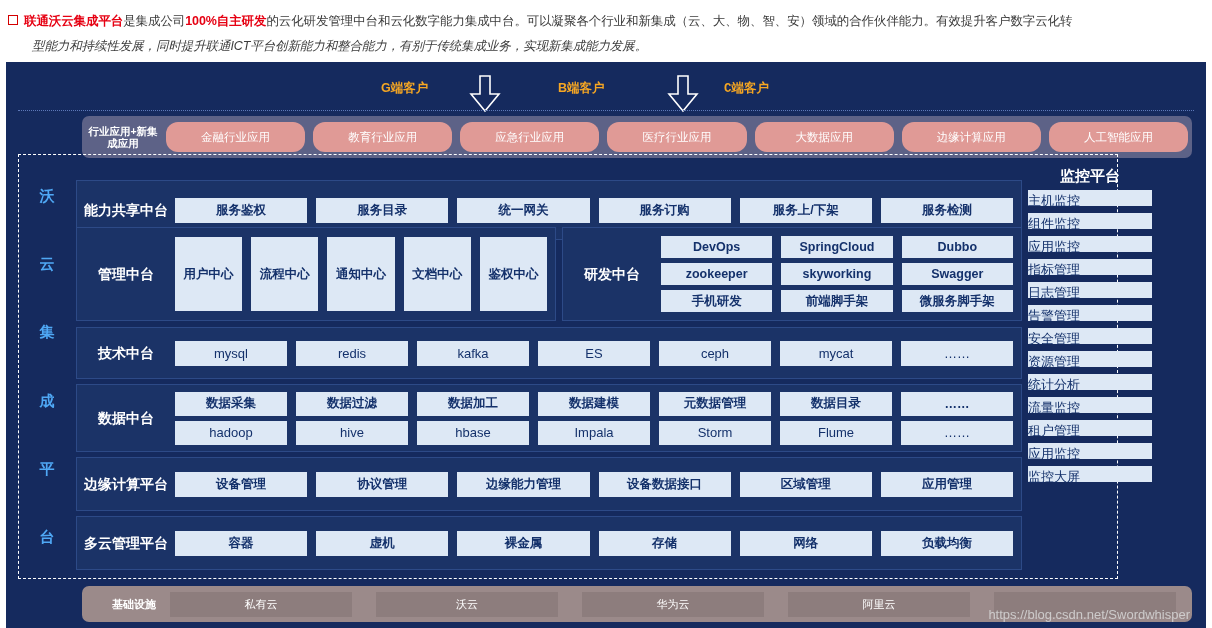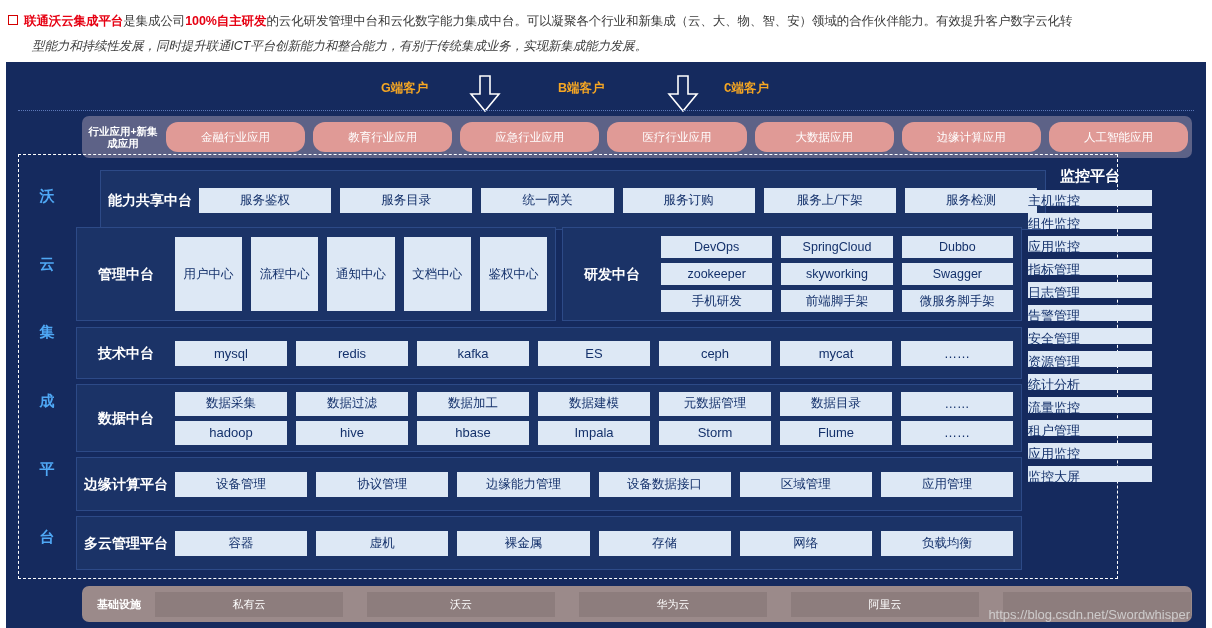--- a/index.html
+++ b/index.html
@@ -171,21 +171,21 @@
   .prow-body {
     flex: 1;
     display: flex;
     gap: 9px;
     padding-right: 8px;
   }
   .chip {
     flex: 1;
     background: #dde8f5;
     color: #14316b;
-    font-weight: normal;
+    font-weight: bold;
     font-size: 12.5px;
     display: flex;
     align-items: center;
     justify-content: center;
     height: 25px;
     white-space: nowrap;
   }
   .chip.tall {
     height: 74px;
     flex-direction: column;
@@ -257,21 +257,21 @@
 
   
   .infra {
     position: absolute;
     left: 76px; top: 524px;
     width: 1110px; height: 36px;
     background: #9b8a8a;
     border-radius: 7px;
     display: flex;
     align-items: center;
-    padding: 0 1px;
+    padding: 0 16px;
     box-sizing: border-box;
   }
   .infra-label {
     width: 72px;
     flex: none;
     color: #ffffff;
     font-size: 11px;
     font-weight: bold;
     text-align: center;
   }
@@ -351,21 +351,21 @@
       <span>沃</span>
       <span>云</span>
       <span>集</span>
       <span>成</span>
       <span>平</span>
       <span>台</span>
     </div>
 
     <div class="rows">
 
-      <div class="prow" style="top:8px; height:60px;margin-left:24px;">
+      <div class="prow" style="top:18px; height:60px;">
         <div class="prow-label">
           <span>能力共享中台</span>
         </div>
         <div class="prow-body">
           <div class="chip">服务鉴权</div>
           <div class="chip">服务目录</div>
           <div class="chip">统一网关</div>
           <div class="chip">服务订购</div>
           <div class="chip">服务上/下架</div>
           <div class="chip">服务检测</div>

